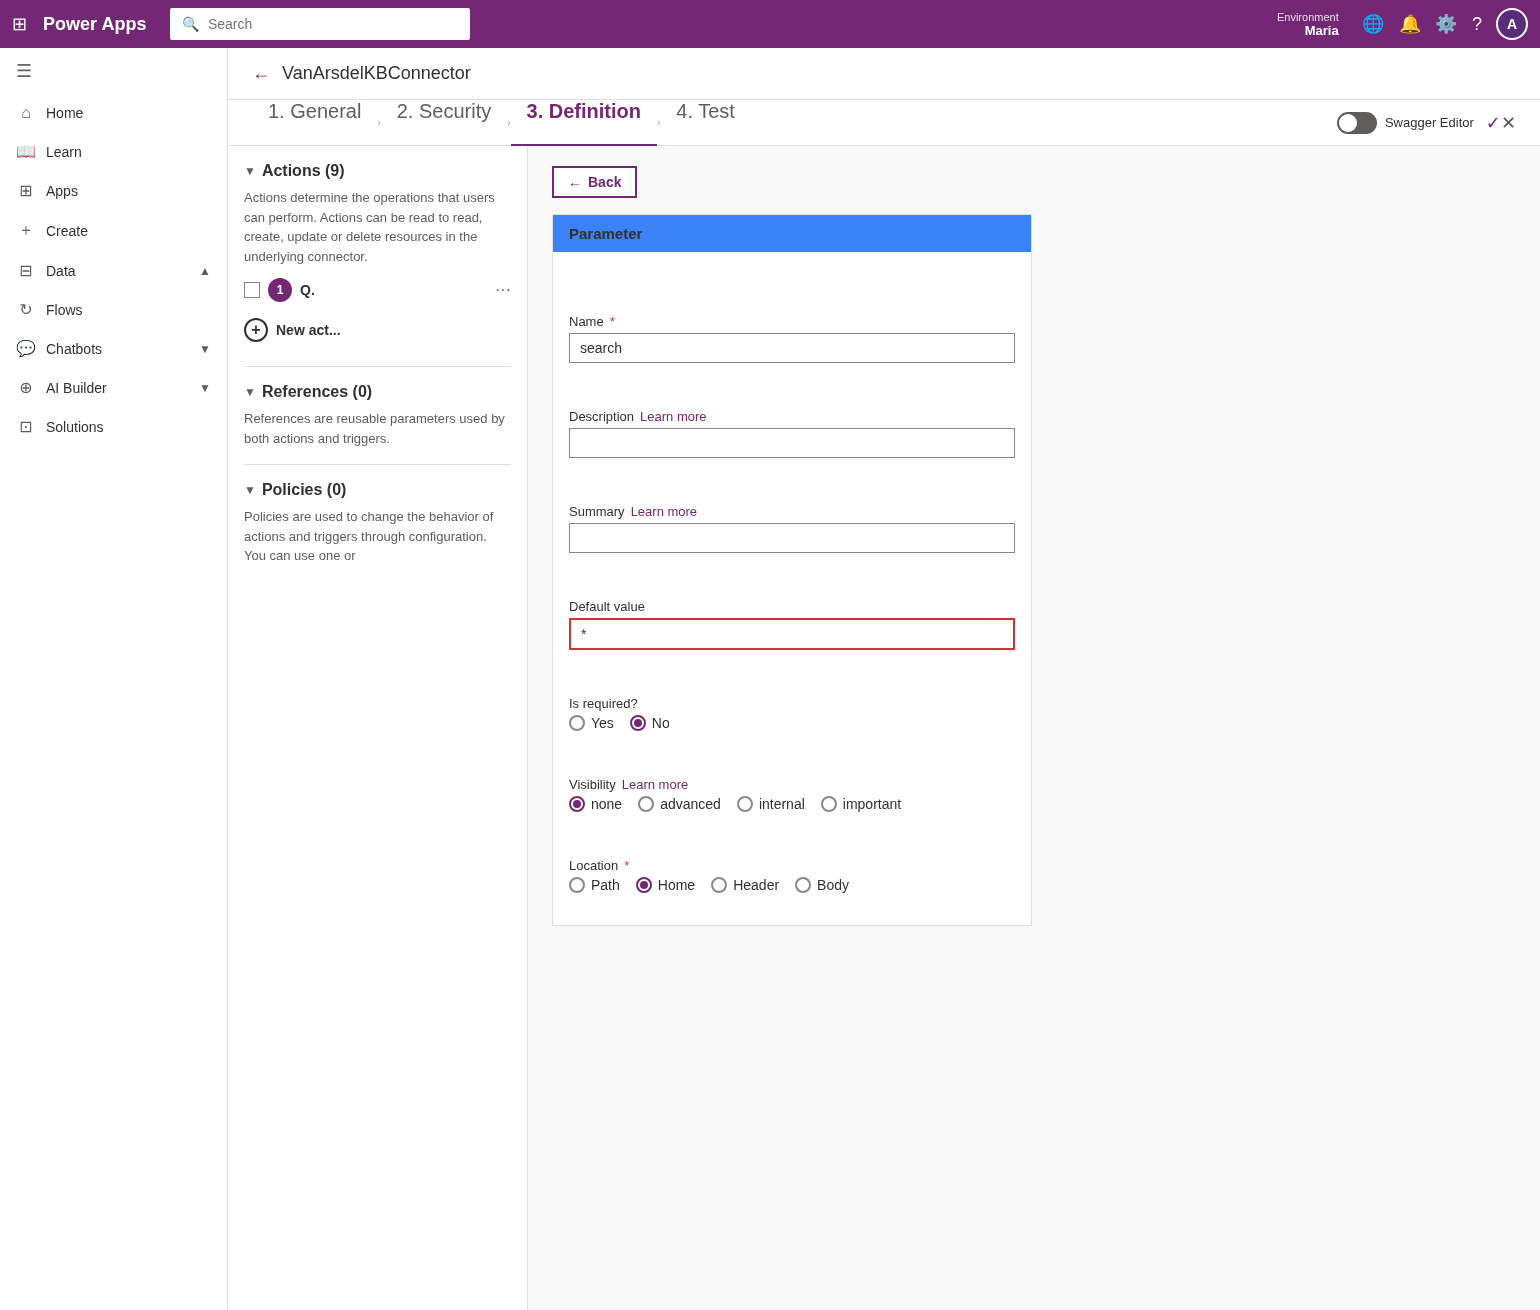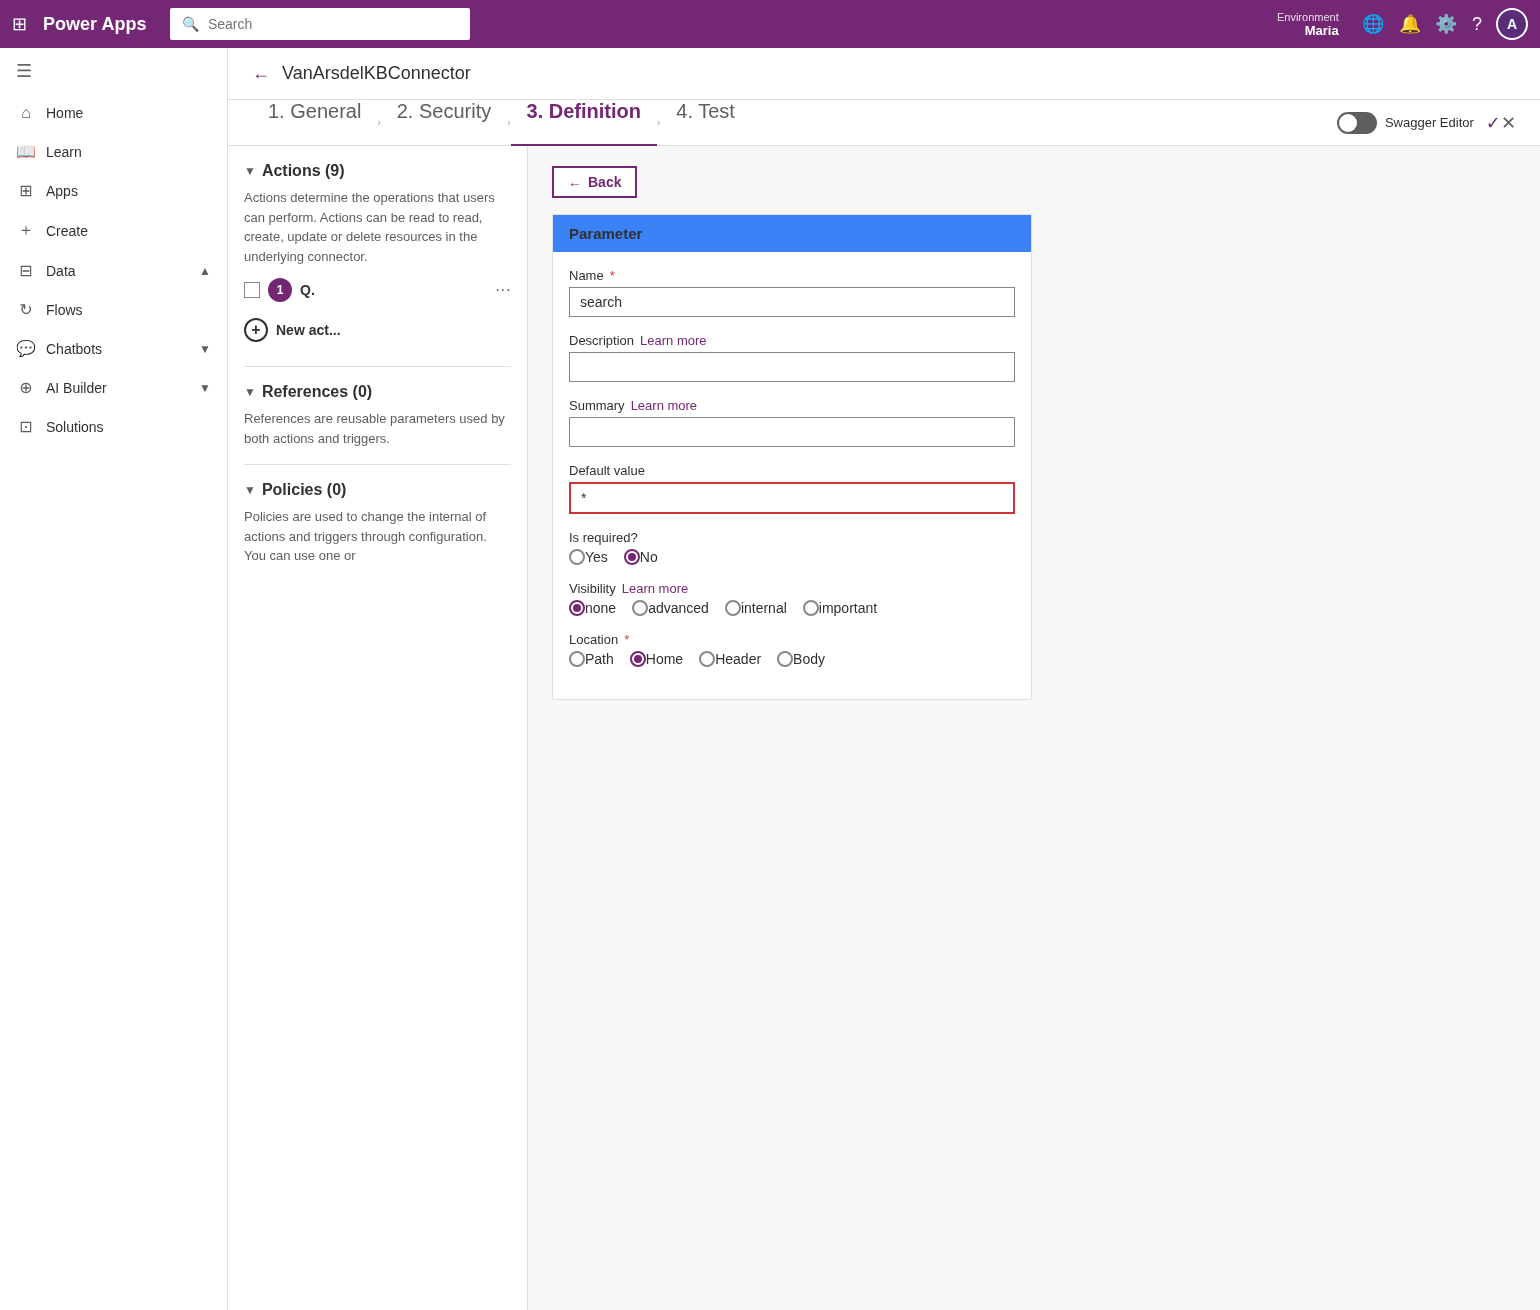--- a/index.html
+++ b/index.html
@@ -179,33 +179,33 @@
       background: white;
       border: 1px solid #e0e0e0;
       max-width: 480px;
     }
     .param-header {
       background: #3b82f6;
       padding: 10px 16px;
       font-size: 15px; font-weight: 600; color: #323130;
     }
     .param-body { padding: 16px; }
-    .form-group { margin-bottom: 16px; }
+    .form-group { margin-bottom: 16px; margin-top: 46px; }
     .form-label {
       font-size: 13px; color: #323130; margin-bottom: 4px; display: flex; align-items: center; gap: 6px;
     }
     .form-required { color: #d13438; }
     .form-link { color: #742774; font-size: 13px; cursor: pointer; text-decoration: none; }
     .form-input {
       width: 100%; border: 1px solid #8a8886; padding: 6px 10px;
       font-size: 14px; outline: none; color: #323130;
     }
     .form-input.highlighted { border: 2px solid #d13438; }
     .radio-group { display: flex; align-items: center; gap: 16px; flex-wrap: wrap; }
-    .radio-option { display: flex; align-items: flex-end; cursor: pointer; }
+    .radio-option { display: flex; align-items: flex-end; gap: 6px; cursor: pointer; }
     .radio-circle {
       width: 16px; height: 16px; border-radius: 50%; border: 2px solid #8a8886;
       display: flex; align-items: center; justify-content: center;
     }
     .radio-circle.checked { border-color: #742774; }
     .radio-dot {
       width: 8px; height: 8px; border-radius: 50%; background: #742774;
     }
     .radio-label { font-size: 14px; color: #323130; }
 
@@ -353,21 +353,21 @@
           <span>References (0)</span>
         </div>
         <p class="section-desc">References are reusable parameters used by both actions and triggers.</p>
 
         <hr class="section-divider">
 
         <div class="section-header">
           <span class="section-collapse">▼</span>
           <span>Policies (0)</span>
         </div>
-        <p class="section-desc">Policies are used to change the internal of actions and triggers through configuration. You can use one or</p>
+        <p class="section-desc">Policies are used to change the behavior of actions and triggers through configuration. You can use one or</p>
       </div>
 
       <div class="right-panel">
 
         
         <div class="back-btn">
           <span>←</span>
           <span>Back</span>
         </div>
 

